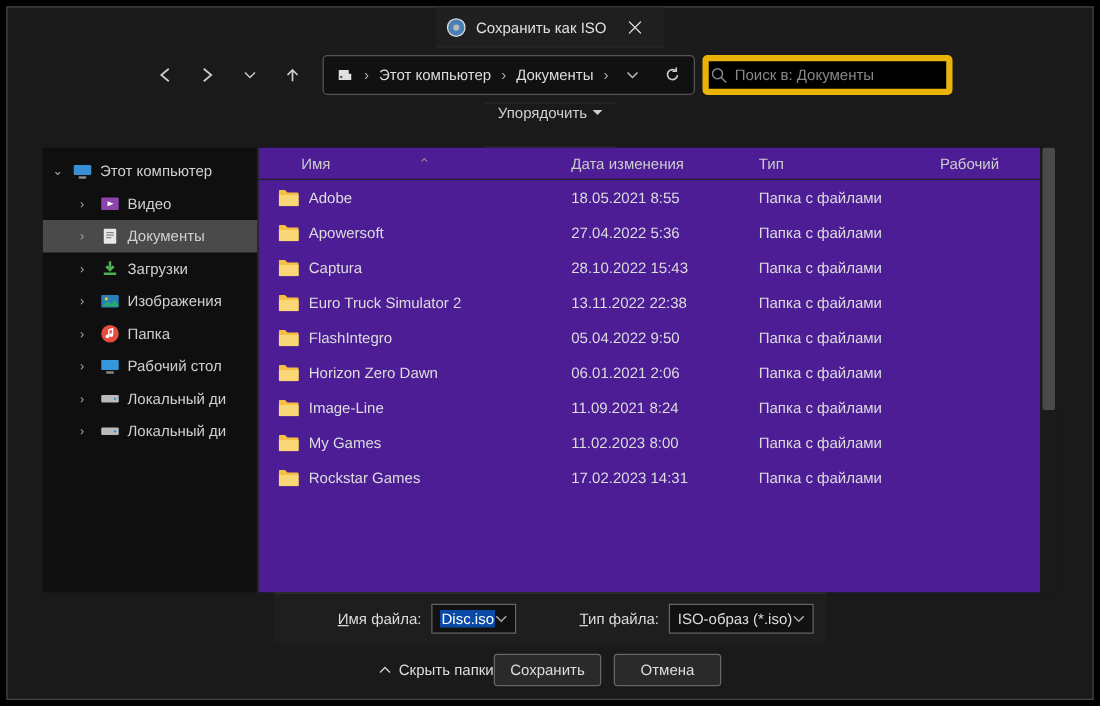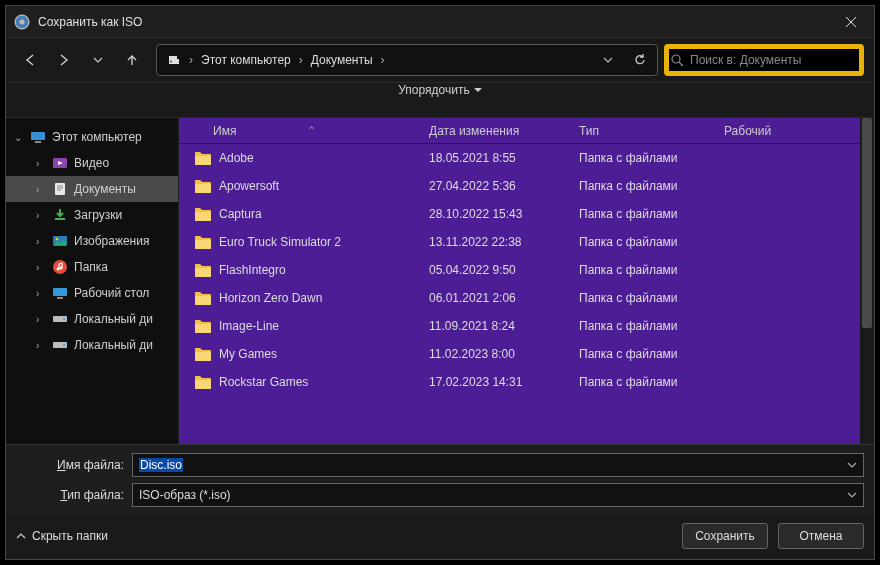--- a/index.html
+++ b/index.html
@@ -1,17 +1,17 @@
 <!DOCTYPE html>
 <html><head>
 <meta charset="utf-8">
 <style>
   * { box-sizing: border-box; margin: 0; padding: 0; font-family: "Segoe UI", Arial, sans-serif; }
   body { background: #000; width: 880px; height: 565px; overflow: hidden; }
-  .window { width: 870px; height: 555px; margin: 5px; background: #1a1a1a; color: #d0d0d0; display: flex; flex-direction: column; border: 1px solid #444; }
+  .window { width: 870px; height: 555px; margin: 5px; background: #1a1a1a; color: #d0d0d0; display: flex; flex-direction: column; border: 1px solid #444; align-items: center; }
   .titlebar { height: 32px; background: #1f1f1f; display: flex; align-items: center; padding-left: 8px; border-bottom: 1px solid #2a2a2a; }
   .titlebar .icon { width: 16px; height: 16px; margin-right: 8px; }
   .titlebar .title { flex: 1; font-size: 12px; color: #e0e0e0; }
   .titlebar .close { width: 46px; height: 32px; display: flex; align-items: center; justify-content: center; color: #d0d0d0; }
   .navbar { height: 44px; display: flex; align-items: center; padding: 0 10px; gap: 6px; }
   .nav-btn { width: 28px; height: 28px; display: flex; align-items: center; justify-content: center; color: #c8c8c8; border-radius: 4px; }
   .addrbar { flex: 1; height: 32px; border: 1px solid #555; background: #111; display: flex; align-items: center; padding-left: 6px; border-radius: 4px; margin-left:4px;}
   .addrbar .seg { font-size: 12px; color: #ddd; padding: 0 4px; display:flex; align-items:center; gap:4px;}
   .addrbar .chev { padding: 0 4px; color:#aaa; font-size:12px;}
   .addrbar .end { flex:1; }
@@ -43,21 +43,21 @@
   .rows { flex:1; overflow:hidden;}
   .row { height:28px; display:flex; align-items:center; font-size:12px; color:#ddd;}
   .row .r-name { width:250px; padding-left:16px; display:flex; align-items:center; gap:8px;}
   .row .r-date { width:150px; }
   .row .r-type { width:145px; }
   .row .r-size { width:80px; }
   .folder-icon { width:16px; height:13px; }
   .listscroll { width:14px; background:#1a1a1a; display:flex; flex-direction:column;}
   .listscroll .track{ flex:1; background:#1a1a1a;}
   .listscroll .thumb{ height:210px; background:#4a4a4a; border-radius:2px; margin:0 2px;}
-  .footer { border-top:1px solid #333; padding:8px 10px; display:flex; flex-direction:column; gap:6px; background:#1e1e1e;}
+  .footer { border-top:1px solid #333; padding:8px 10px; display:flex; flex-direction:row; gap:6px; background:#1e1e1e;}
   .frow { display:flex; align-items:center; gap:8px; }
   .flabel { width:108px; text-align:right; font-size:12px; color:#ddd; text-decoration: underline; text-decoration-color: transparent;}
   .flabel .u { text-decoration: underline;}
   .finput { flex:1; height:24px; border:1px solid #666; background:#111; color:#ddd; font-size:12px; padding:0 6px; display:flex; align-items:center; justify-content:space-between;}
   .finput.sel-text .val { background:#0a4aa6; color:#fff; padding:0 1px;}
   .finput .dd { color:#aaa;}
   .buttons { display:flex; justify-content:space-between; align-items:center; padding:8px 10px 10px 10px;}
   .hide { font-size:12px; color:#ddd; display:flex; align-items:center; gap:6px;}
   .btns { display:flex; gap:10px;}
   .btn { min-width:86px; height:26px; border:1px solid #666; background:#2a2a2a; color:#ddd; font-size:12px; display:flex; align-items:center; justify-content:center; border-radius:3px;}

